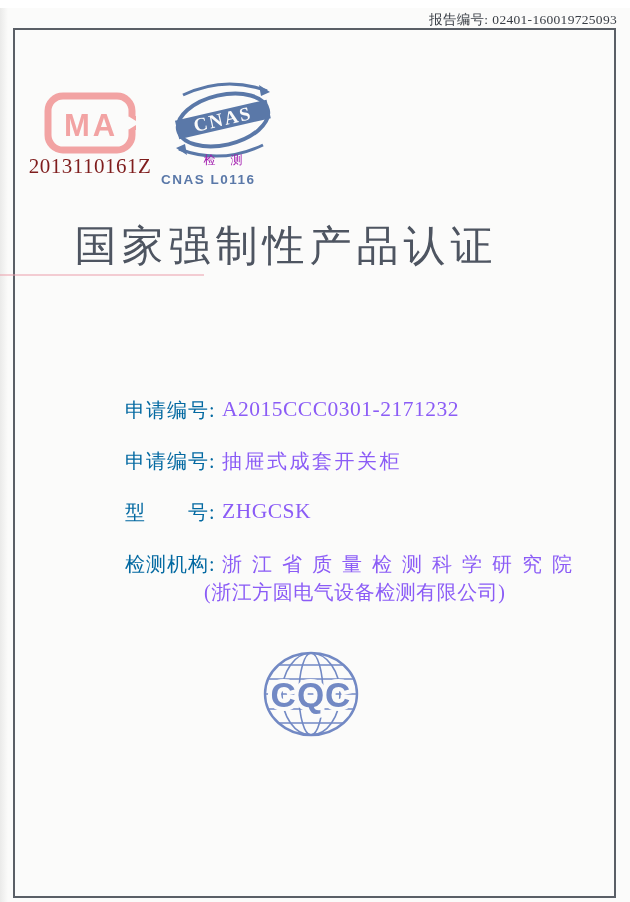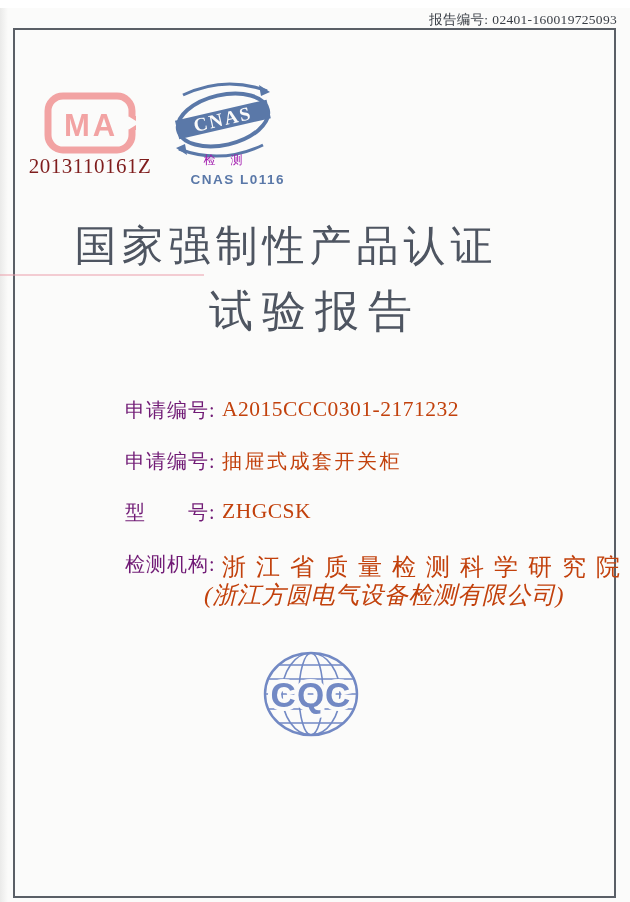--- a/index.html
+++ b/index.html
@@ -27,21 +27,21 @@
   .cma-number{
     position:absolute;left:24px;top:146px;width:132px;text-align:center;
     font-size:21px;color:#7f1d1d;letter-spacing:.5px;font-family:"Liberation Serif",serif;
   }
   .cnas-svg{position:absolute;left:167px;top:74px;width:112px;height:78px;}
   .cnas-cn{
     position:absolute;left:167px;top:144px;width:112px;text-align:center;
     font-size:12px;color:#a21caf;letter-spacing:6px;padding-left:6px;box-sizing:border-box;
   }
   .cnas-code{
-    position:absolute;left:161px;top:164px;width:124px;text-align:right;
+    position:absolute;left:161px;top:164px;width:124px;text-align:left;
     font-size:13.5px;font-weight:600;color:#5a78a8;letter-spacing:1.5px;
     font-family:"Liberation Sans","DejaVu Sans",sans-serif;
   }
   .title-1{
     position:absolute;left:0;top:210px;width:572px;text-align:center;
     font-size:42px;letter-spacing:5px;color:#4e5561;font-weight:500;
   }
   .title-2{
     position:absolute;left:0;top:274px;width:630px;text-align:center;
     font-size:44px;letter-spacing:9px;color:#4e5561;font-weight:500;
@@ -54,27 +54,27 @@
     position:absolute;left:0;top:336px;width:630px;text-align:center;
     font-size:16.5px;color:#454c59;font-weight:600;letter-spacing:1px;
   }
   .check-row .opt{margin:0 6px;white-space:nowrap;}
   .cb{
     display:inline-block;width:11px;height:11px;border:1.6px solid #454c59;
     margin-right:3px;vertical-align:-1px;background:transparent;
   }
   .cb.filled{background:#3e4552;border-color:#3e4552;}
   .field-label{
-    position:absolute;left:125px;font-size:20px;color:#701a75;letter-spacing:1px;white-space:pre;
+    position:absolute;left:125px;font-size:20px;color:#0369a1;letter-spacing:1px;white-space:pre;
   }
-  .field-value{position:absolute;left:222px;color:#c2410c;white-space:nowrap;}
+  .field-value{position:absolute;left:222px;color:#8b5cf6;white-space:nowrap;}
   .v-latin{font-family:"Liberation Serif",serif;font-size:21.5px;letter-spacing:.5px;}
   .v-cjk{font-size:20px;letter-spacing:2.5px;}
-  .v-cjk-wide{font-size:24px;letter-spacing:10px;}
-  .v-cjk-paren{font-size:24px;letter-spacing:.5px;font-style:italic;}
+  .v-cjk-wide{font-size:20px;letter-spacing:10px;}
+  .v-cjk-paren{font-size:20px;letter-spacing:.5px;}
   .row1{top:389px;}
   .row2{top:440px;}
   .row3{top:491px;}
   .row4{top:543px;}
   .row4b{top:571px;left:204px;}
   .cqc-svg{position:absolute;left:262px;top:641px;width:98px;height:90px;}
 </style>
 </head>
 <body>
 
@@ -105,21 +105,20 @@
       <rect x="9" y="28" width="94" height="19" fill="#5a78a8"></rect>
       <text x="56" y="43.5" text-anchor="middle" font-size="19" font-weight="bold" fill="#fbfbfa" letter-spacing="2" font-family="Liberation Serif, serif">CNAS</text>
     </g>
   </svg>
   <div class="cnas-cn">检 测</div>
   <div class="cnas-code">CNAS L0116</div>
 
   <div class="scan-line"></div>
 
   <div class="title-1">国家强制性产品认证</div>
-  <div class="title-2">试验报告</div>
 
 
   <div class="field-label row1">申请编号:</div>
   <div class="field-value v-latin row1">A2015CCC0301-2171232</div>
 
   <div class="field-label row2">申请编号:</div>
   <div class="field-value v-cjk row2">抽屉式成套开关柜</div>
 
   <div class="field-label row3">型　　号:</div>
   <div class="field-value v-latin row3">ZHGCSK</div>

